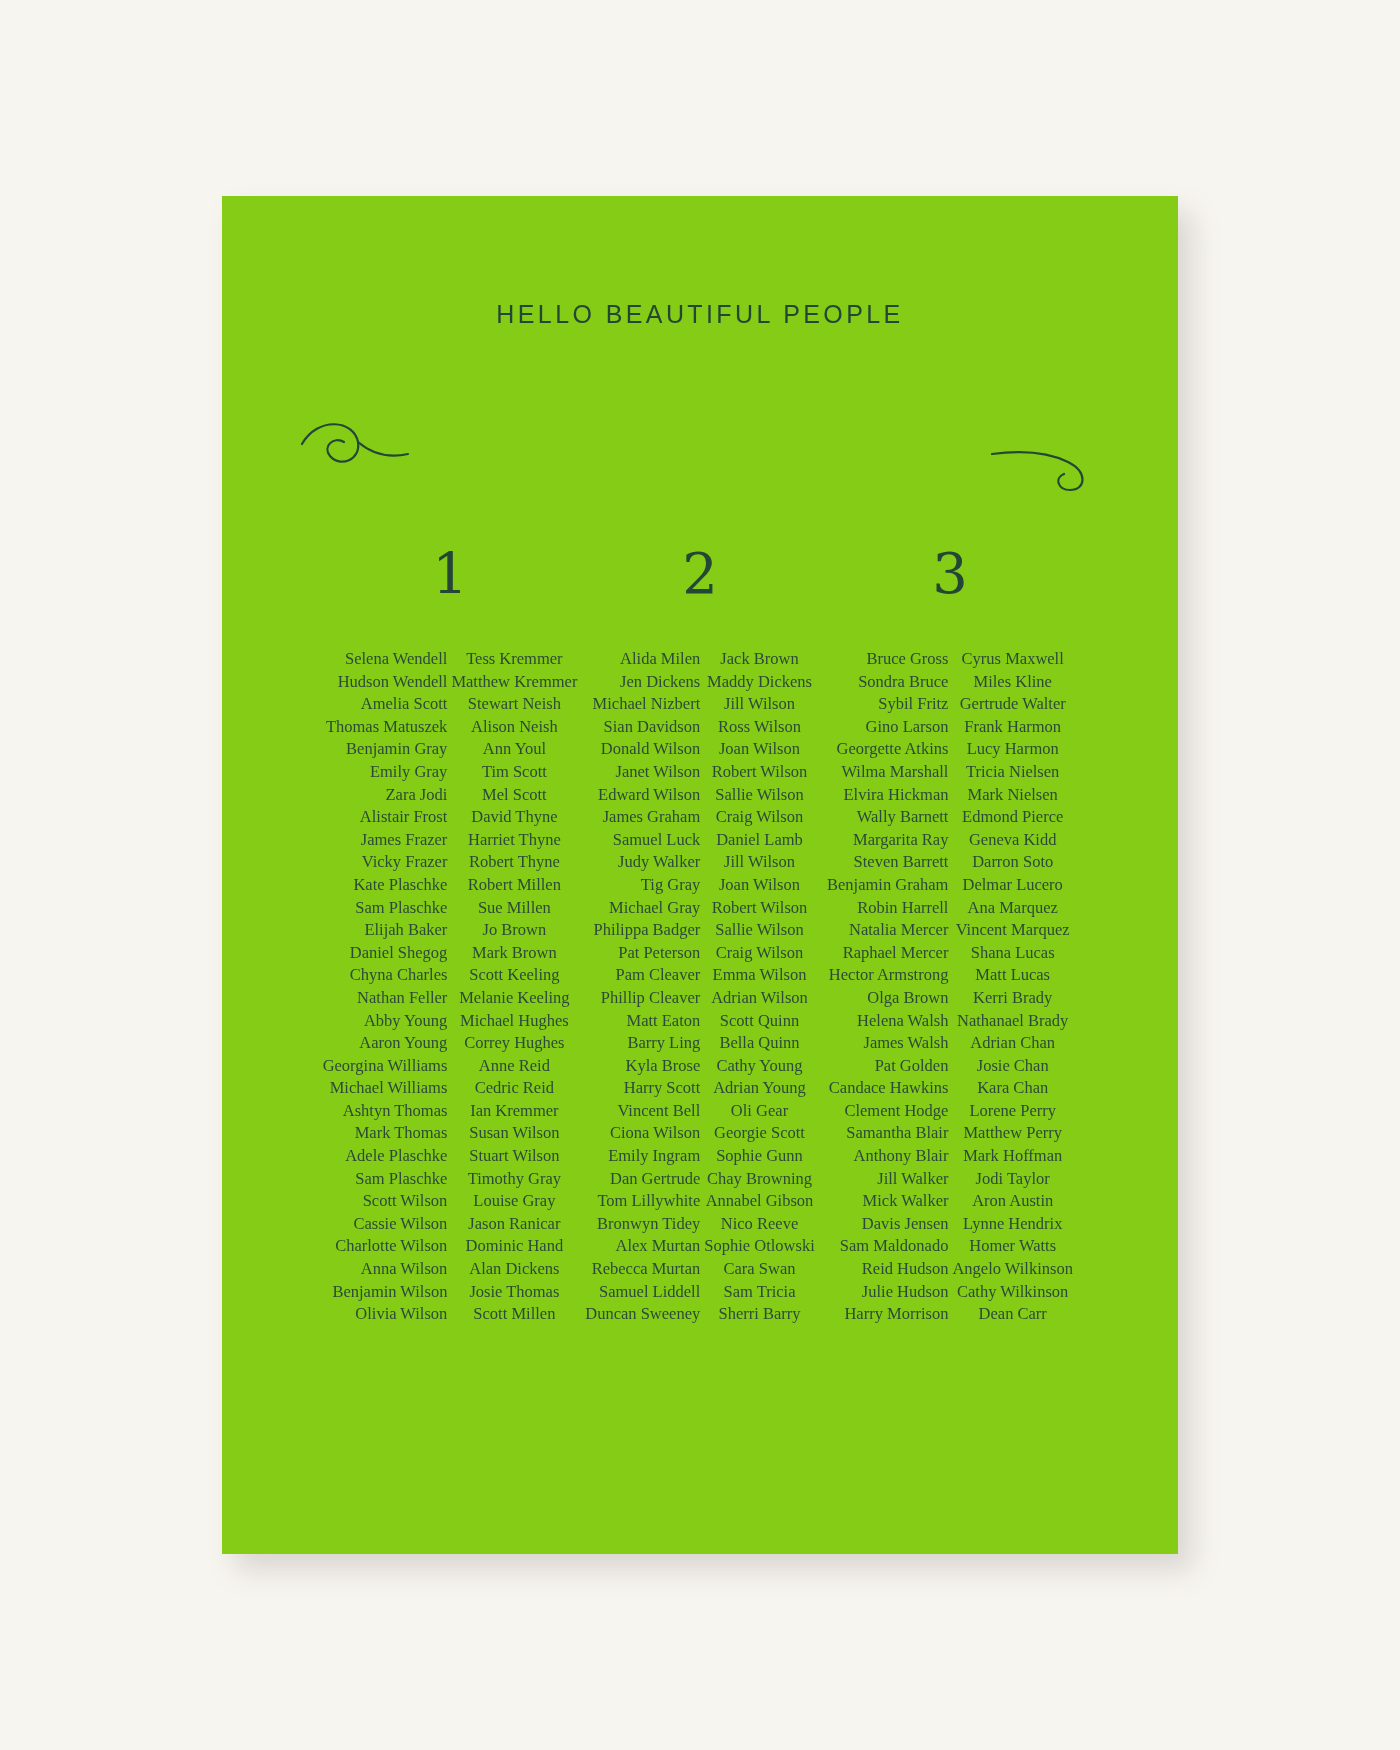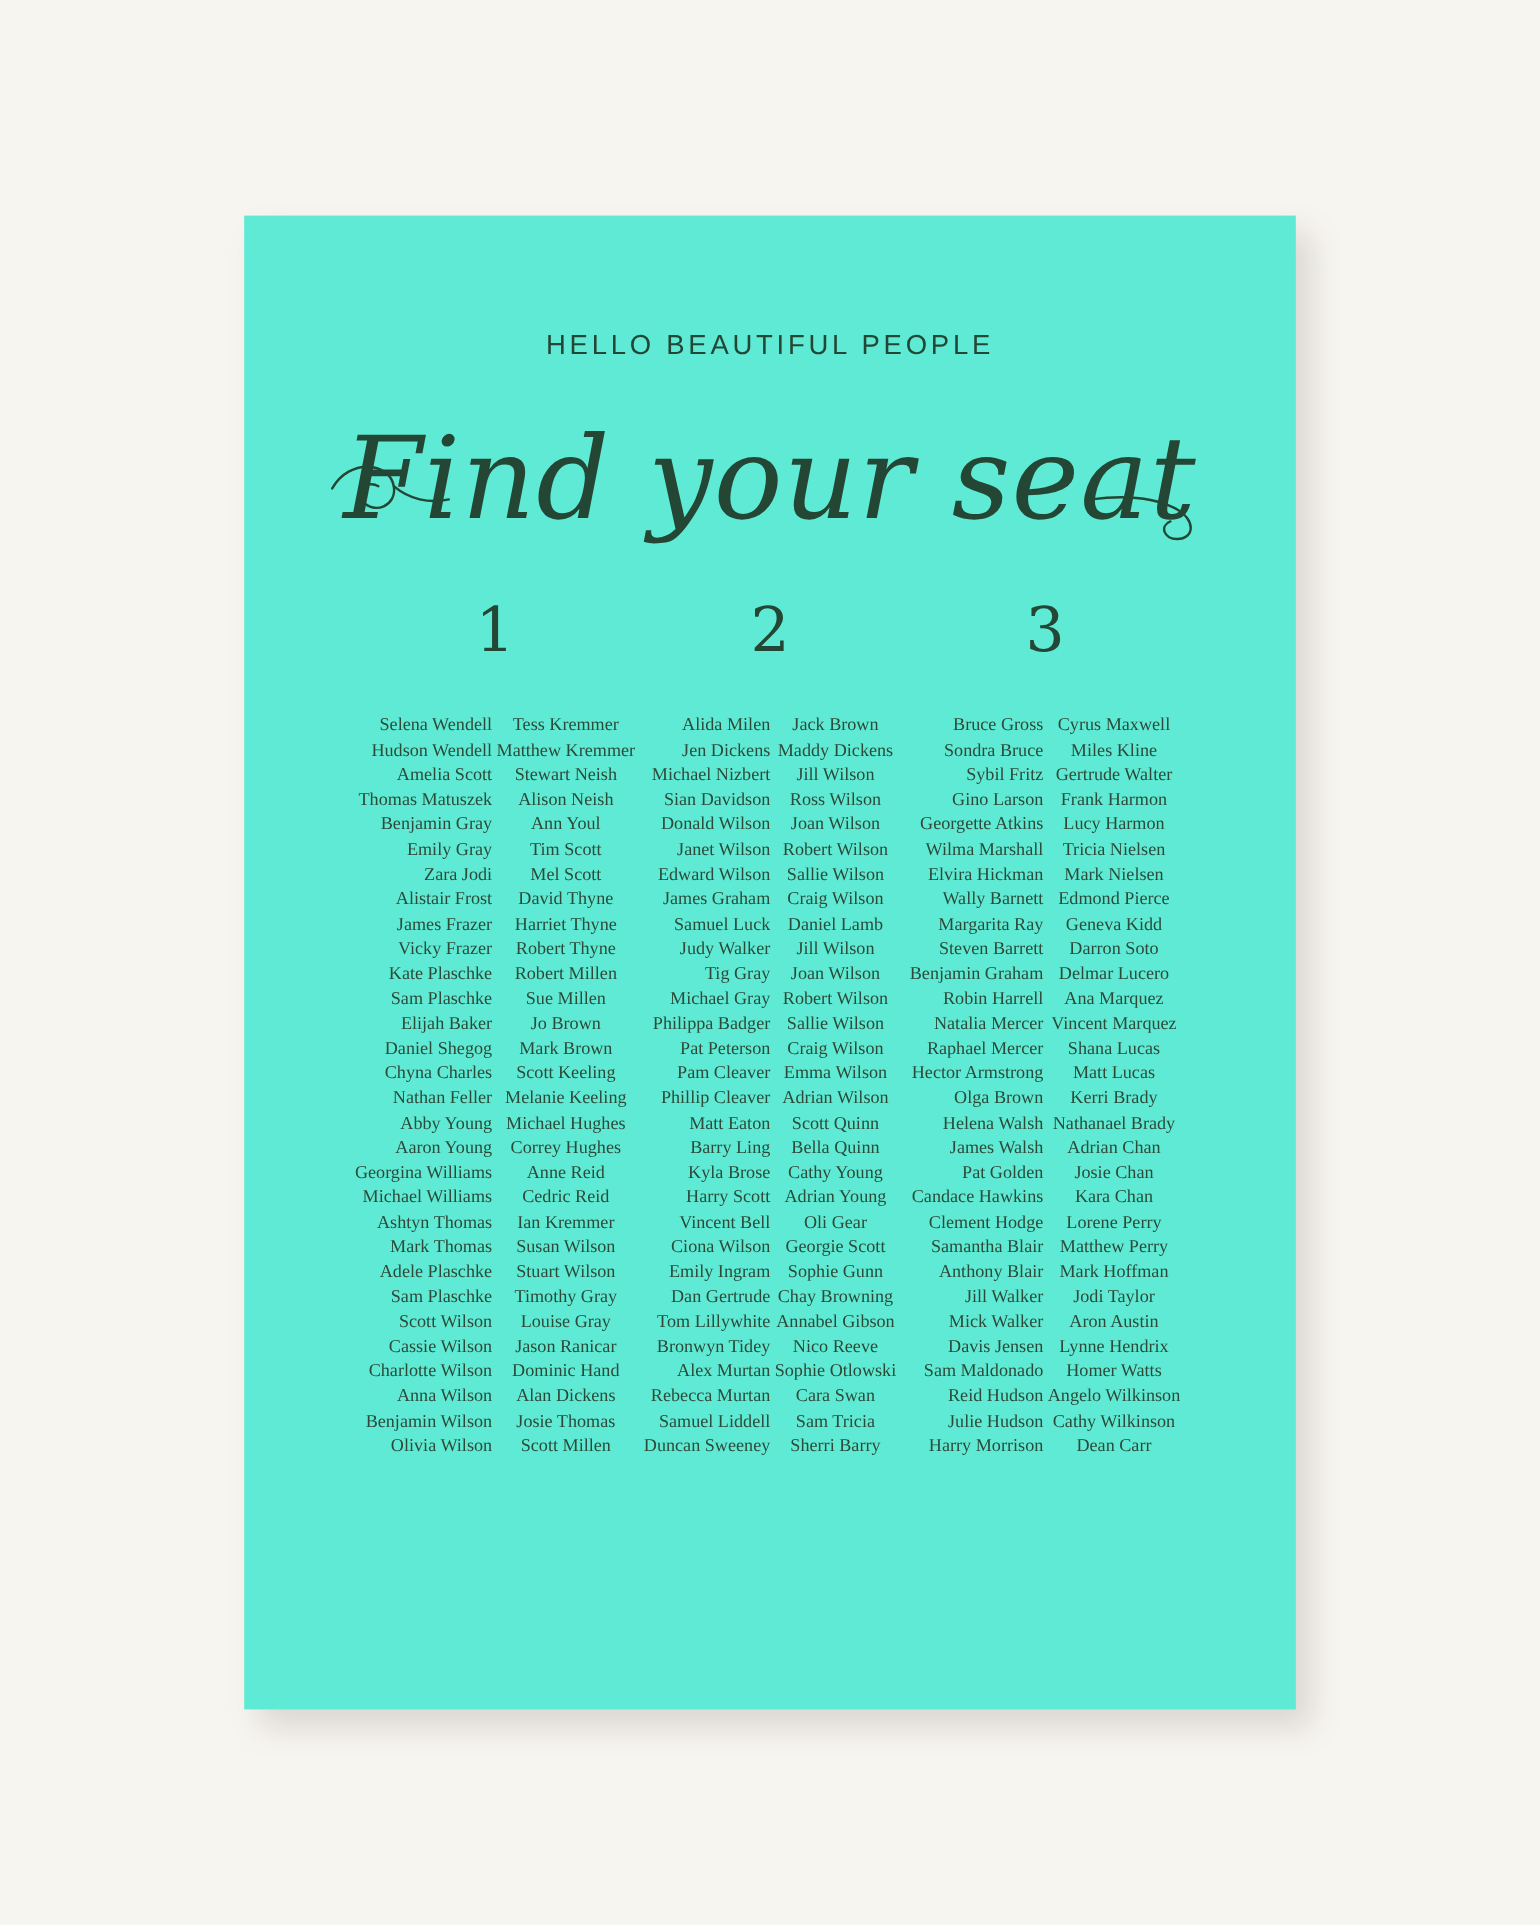--- a/index.html
+++ b/index.html
@@ -16,21 +16,21 @@
     left: 222px;
     top: 196px;
     width: 956px;
     height: 1358px;
   }
 
   .poster {
     position: relative;
     width: 956px;
     height: 1358px;
-    background: #5eead4;
+    background: #84cc16;
     box-shadow: 14px 16px 26px rgba(120, 110, 100, 0.22);
     overflow: hidden;
   }
 
   .eyebrow {
     position: absolute;
     top: 104px;
     left: 0;
     width: 100%;
     text-align: center;
@@ -122,21 +122,20 @@
 </style>
 </head>
 <body>
 
 <div id="poster-wrap">
   <div class="poster">
 
     <div class="eyebrow">HELLO BEAUTIFUL PEOPLE</div>
 
     <div class="headline-block">
-      <span class="headline">Find your seat</span>
       <svg class="swash" width="956" height="1" viewBox="0 0 956 1"></svg>
     </div>
 
     <svg style="position:absolute; top:196px; left:0; width:956px; height:120px; pointer-events:none;" viewBox="0 0 956 120">
       <path d="M80 52 C 96 24, 132 28, 136 50 C 139 68, 118 76, 108 64 C 100 54, 112 44, 122 50" fill="none" stroke="#234734" stroke-width="2.2" stroke-linecap="round"></path>
       <path d="M136 50 C 150 62, 168 66, 186 62" fill="none" stroke="#234734" stroke-width="2.2" stroke-linecap="round"></path>
       <path d="M770 62 C 800 58, 826 60, 846 70 C 866 80, 864 98, 848 98 C 836 98, 832 86, 842 82" fill="none" stroke="#234734" stroke-width="2.2" stroke-linecap="round"></path>
     </svg>
 
     <div class="tables">

